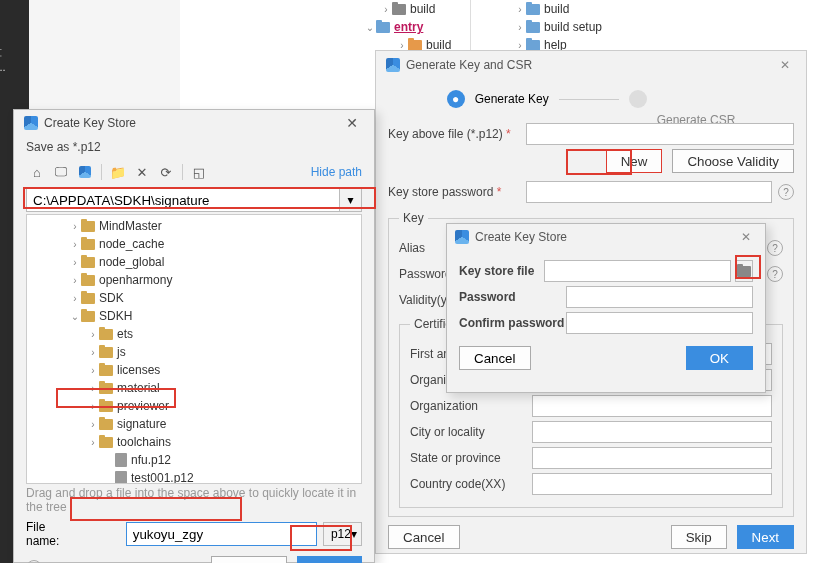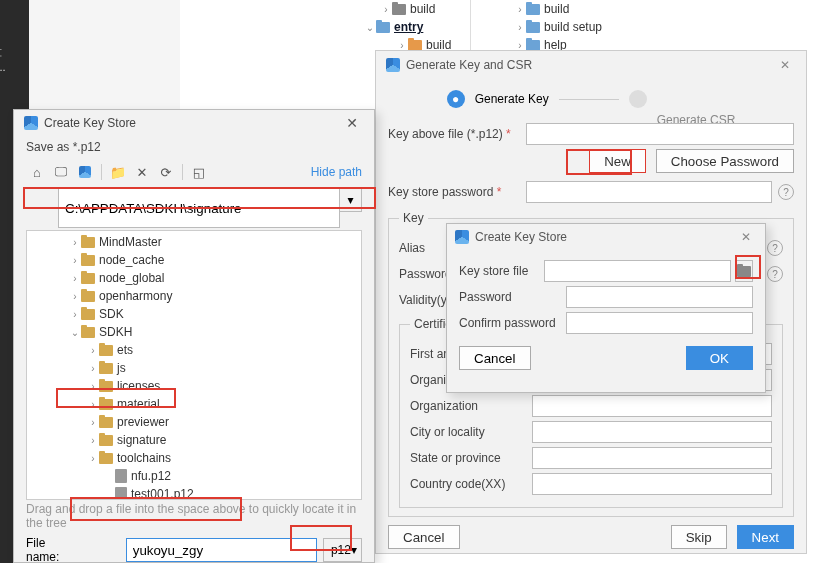--- a/index.html
+++ b/index.html
@@ -33,30 +33,30 @@
 .row input[type=text], .row input[type=password] { flex:1; height:22px; border:1px solid #bbb; background:#fff; padding:0 4px; }
 .csr .btn { height:24px; padding:0 14px; border:1px solid #aaa; background:#fdfdfd; cursor:pointer; color:#333; }
 .csr .btnbar { display:flex; gap:10px; justify-content:flex-end; margin:8px 12px; }
 .red { color:#d9534f; }
 .qicon { width:16px;height:16px;border:1px solid #aaa;border-radius:50%;display:inline-flex;align-items:center;justify-content:center;color:#888;font-size:10px; margin-left:6px; }
 
 
 .mini { position:absolute; left:446px; top:223px; width:320px; height:170px; background:#f2f2f2; border:1px solid #bbb; box-shadow:4px 4px 10px rgba(0,0,0,.15); }
 .mini .titlebar { height:26px; display:flex; align-items:center; padding:0 8px; color:#555; }
 .mini .body { padding:6px 12px; }
-.mini .row label { width:110px; }
+.mini .row label { width:110px;font-weight:bold; }
 
 
 .big { position:absolute; left:13px; top:109px; width:362px; height:454px; background:#f2f2f2; border:1px solid #bbb; box-shadow:4px 4px 10px rgba(0,0,0,.15); }
 .big .titlebar { height:26px; display:flex; align-items:center; padding:0 10px; color:#444; }
 .big .sub { padding:4px 12px; color:#444; }
 .big .toolbar { padding:4px 12px; display:flex; align-items:center; gap:2px; }
 .big .toolbtn { width:22px; height:20px; display:flex; align-items:center; justify-content:center; border:1px solid transparent; color:#555; font-size:13px; cursor:pointer; }
 .big .pathbox { margin:2px 12px; display:flex; }
-.big .pathbox input { flex:1; height:40px; border:1px solid #bbb; padding:4px 6px;margin-left:32px; }
+.big .pathbox input { flex:1; height:24px; border:1px solid #bbb; padding:4px 6px; }
 .big .pathbox .dd { width:22px; height:24px; border:1px solid #bbb; border-left:none; display:flex; align-items:center; justify-content:center; cursor:pointer; }
 .big .tree { margin:2px 12px; height:270px; border:1px solid #ccc; background:#fff; overflow:auto; padding:2px 0; }
 .big .tree .trow { height:18px; display:flex; align-items:center; color:#333; cursor:pointer; }
 .big .hint { margin:2px 12px; color:#999; font-size:12px; }
 .big .fnrow { margin:6px 12px; display:flex; align-items:center; gap:6px; }
 .big .fnrow .fn { flex:1; height:24px; border:1px solid #bbb; padding:0 6px;margin-left:44px; }
 .big .fnrow .ext { width:43px; height:24px; border:1px solid #bbb; display:flex; align-items:center; padding:0 4px; justify-content:flex-end; }
 .big .btnbar { margin:8px 12px; display:flex; align-items:center; }
 .big .btn { height:24px; padding:0 16px; border:1px solid #aaa; background:#fdfdfd; cursor:pointer; color:#333; }
 
@@ -74,21 +74,21 @@
 <div class="bgtree">
   <div id="bgtree-left" style="position:absolute;left:0;top:0;">
       <div class="line" style="padding-left: 200px;">
         <span class="tw">›</span>
         <span class="folder-icon grey"></span>
         <span style="">build</span>
       </div>
       <div class="line" style="padding-left: 184px;">
         <span class="tw">⌄</span>
         <span class="folder-icon blue"></span>
-        <span style="font-weight:bold;color:#0f172a;text-decoration:underline;">entry</span>
+        <span style="font-weight:bold;color:#be185d;text-decoration:underline;">entry</span>
       </div>
       <div class="line" style="padding-left: 216px;">
         <span class="tw">›</span>
         <span class="folder-icon orange"></span>
         <span style="">build</span>
       </div>
       <div class="line" style="padding-left: 232px;">
         <span class="tw"></span>
         <span class="folder-icon grey"></span>
         <span style="">libs</span>
@@ -142,21 +142,21 @@
     <span class="tabcircle" style="background:#ddd;"></span>
     <span style="color:#888;margin-top:41px;">Generate CSR</span>
   </div>
   <div style="margin:4px 12px;">
     <div class="row">
       <label><span>Key above file (*.p12)</span> <span class="red">*</span></label>
       <input type="text" style="">
     </div>
     <div style="display:flex;justify-content:flex-end;gap:10px;margin:4px 0 8px 0;">
       <button class="btn" style="border-color:#de3a2f;">New</button>
-      <button class="btn">Choose Password</button>
+      <button class="btn">Choose Validity</button>
     </div>
     <div class="row">
       <label><span>Key store password</span> <span class="red">*</span></label>
       <input type="password" style="">
       <span class="qicon">?</span>
     </div>
   </div>
   <fieldset>
     <legend>Key</legend>
     <div class="row">

